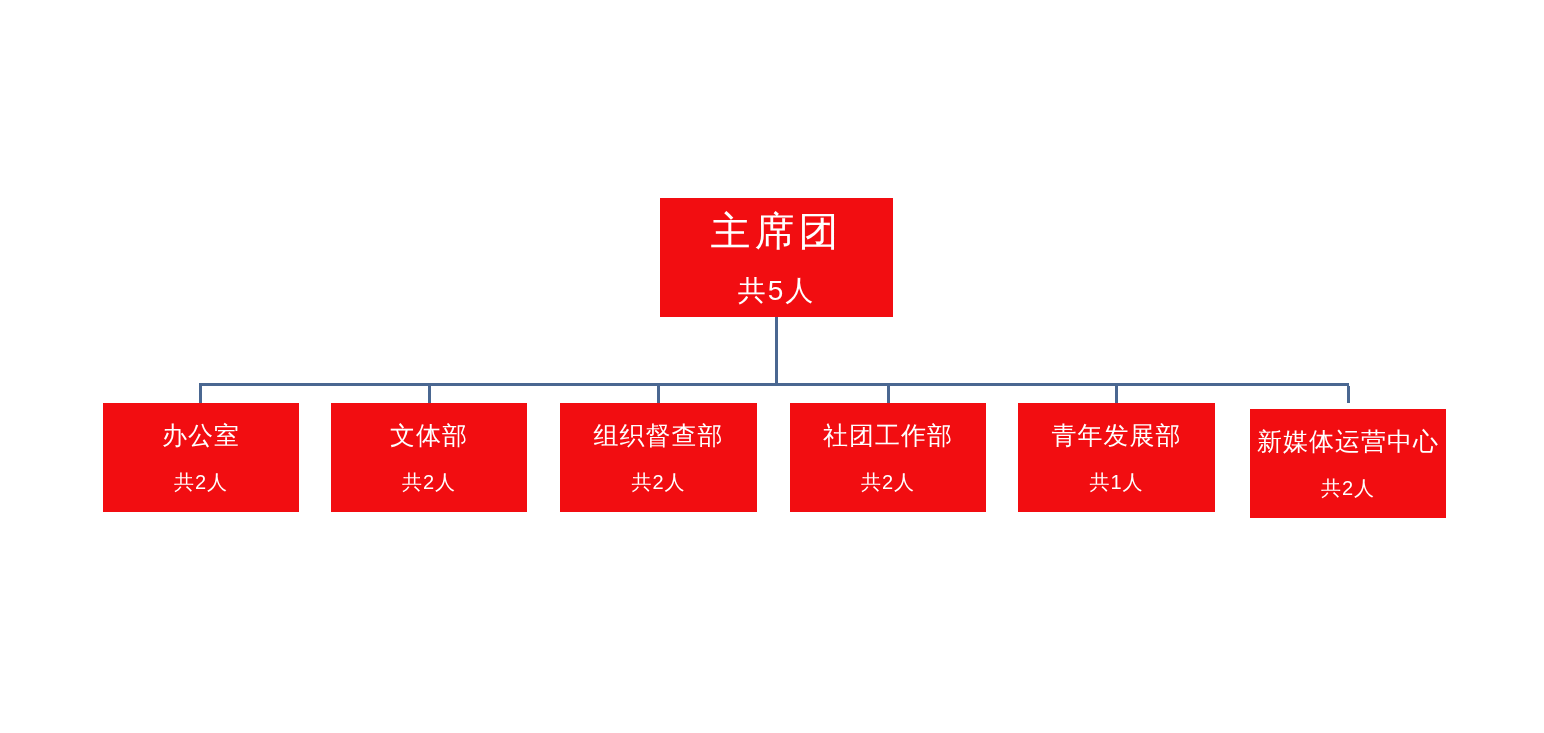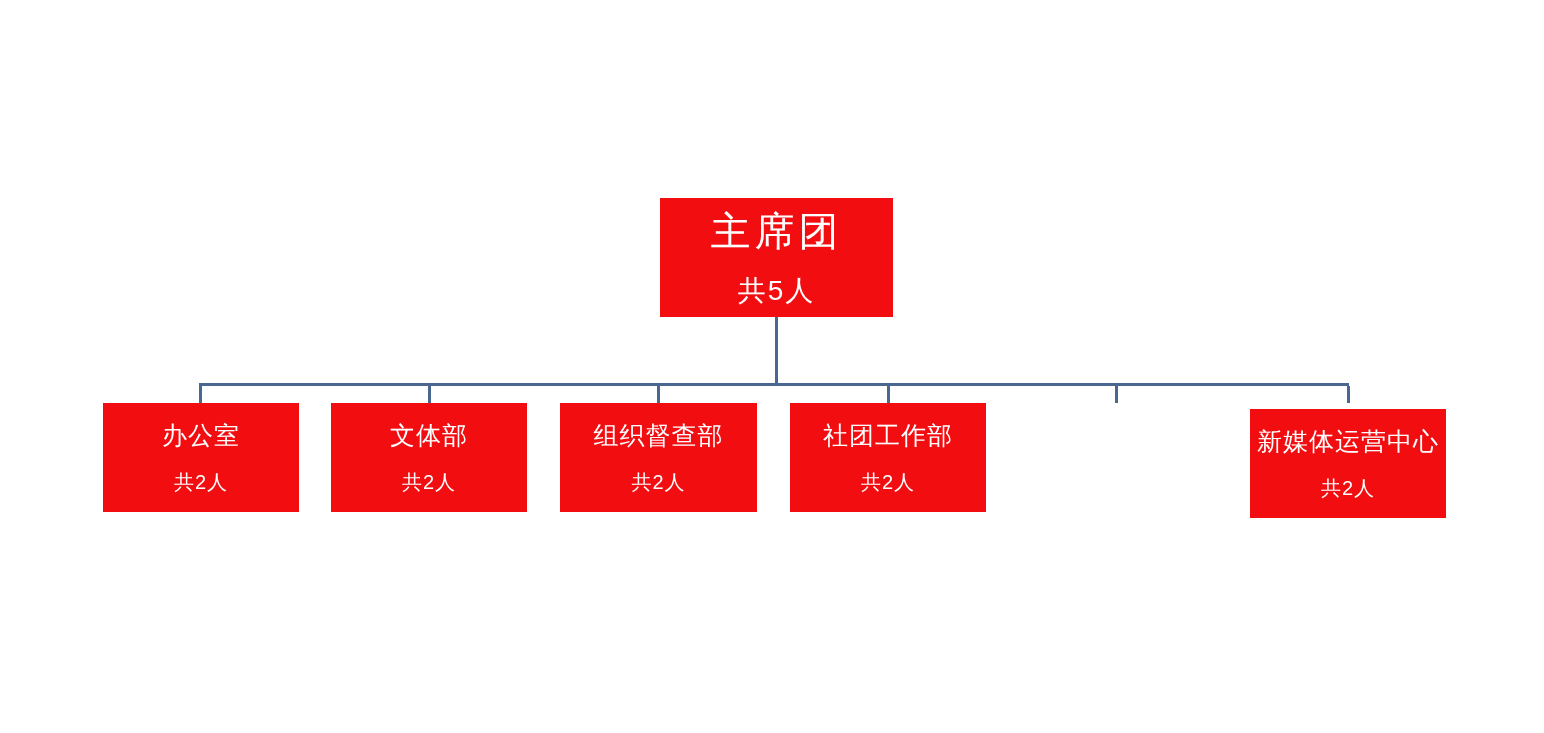--- a/index.html
+++ b/index.html
@@ -94,18 +94,22 @@
     <div class="node-count">共2人</div>
   </div>
   <div class="node node-dept dept-3">
     <div class="node-title">组织督查部</div>
     <div class="node-count">共2人</div>
   </div>
   <div class="node node-dept dept-4">
     <div class="node-title">社团工作部</div>
     <div class="node-count">共2人</div>
   </div>
+  <div class="node node-dept dept-5">
+    <div class="node-title">青年发展部</div>
+    <div class="node-count">共1人</div>
+  </div>
   <div class="node node-dept dept-6">
     <div class="node-title">新媒体运营中心</div>
     <div class="node-count">共2人</div>
   </div>
 
 </div>
 
 </body></html>

